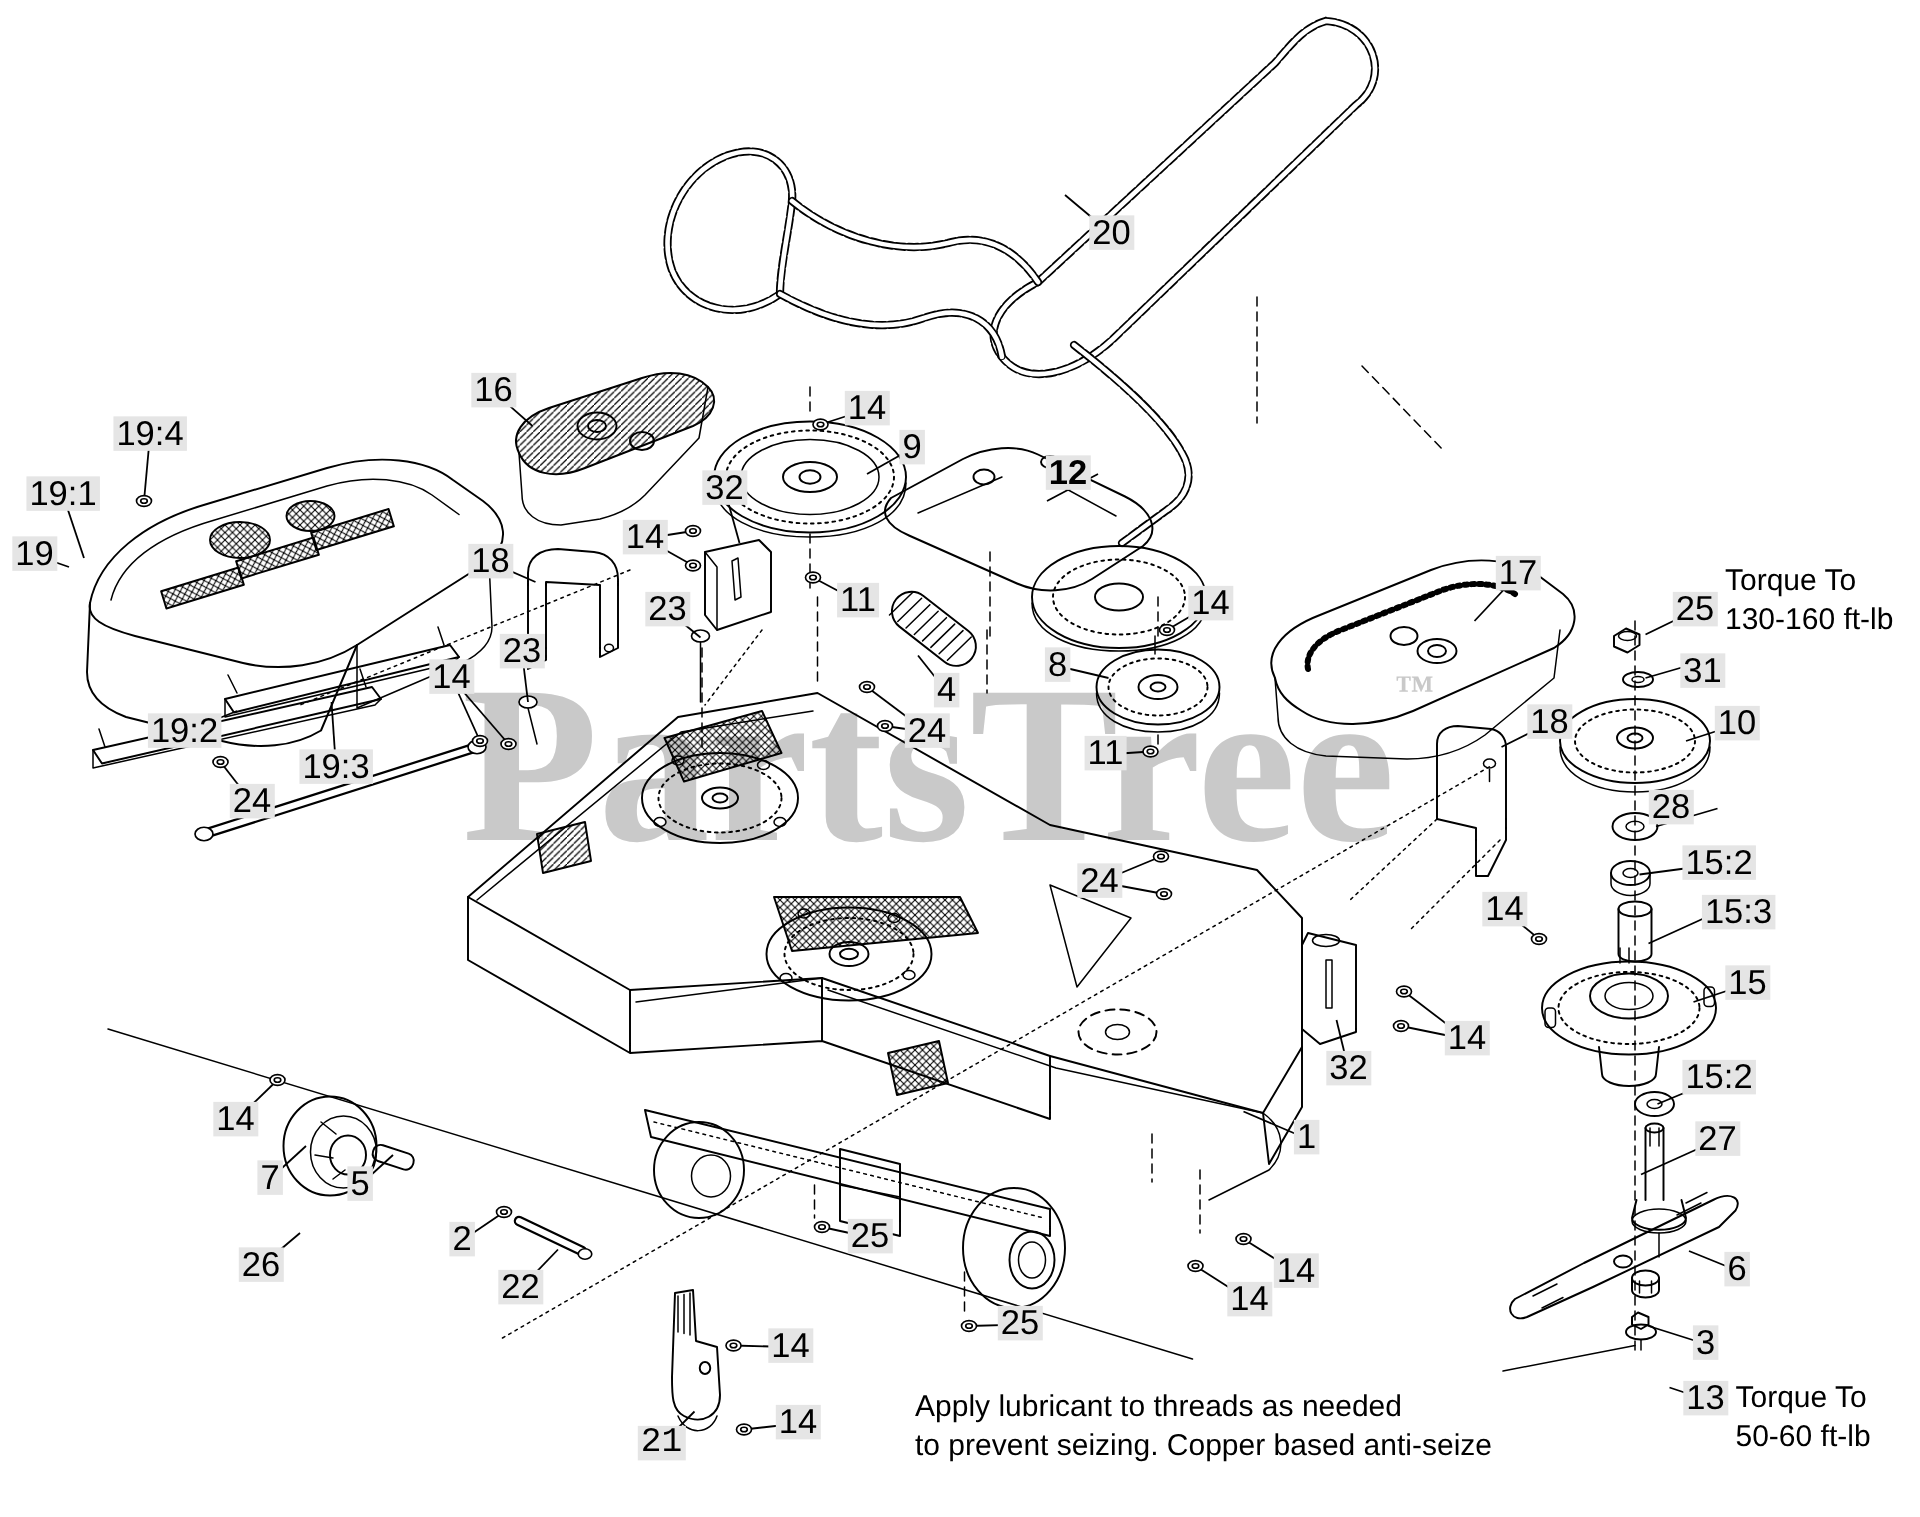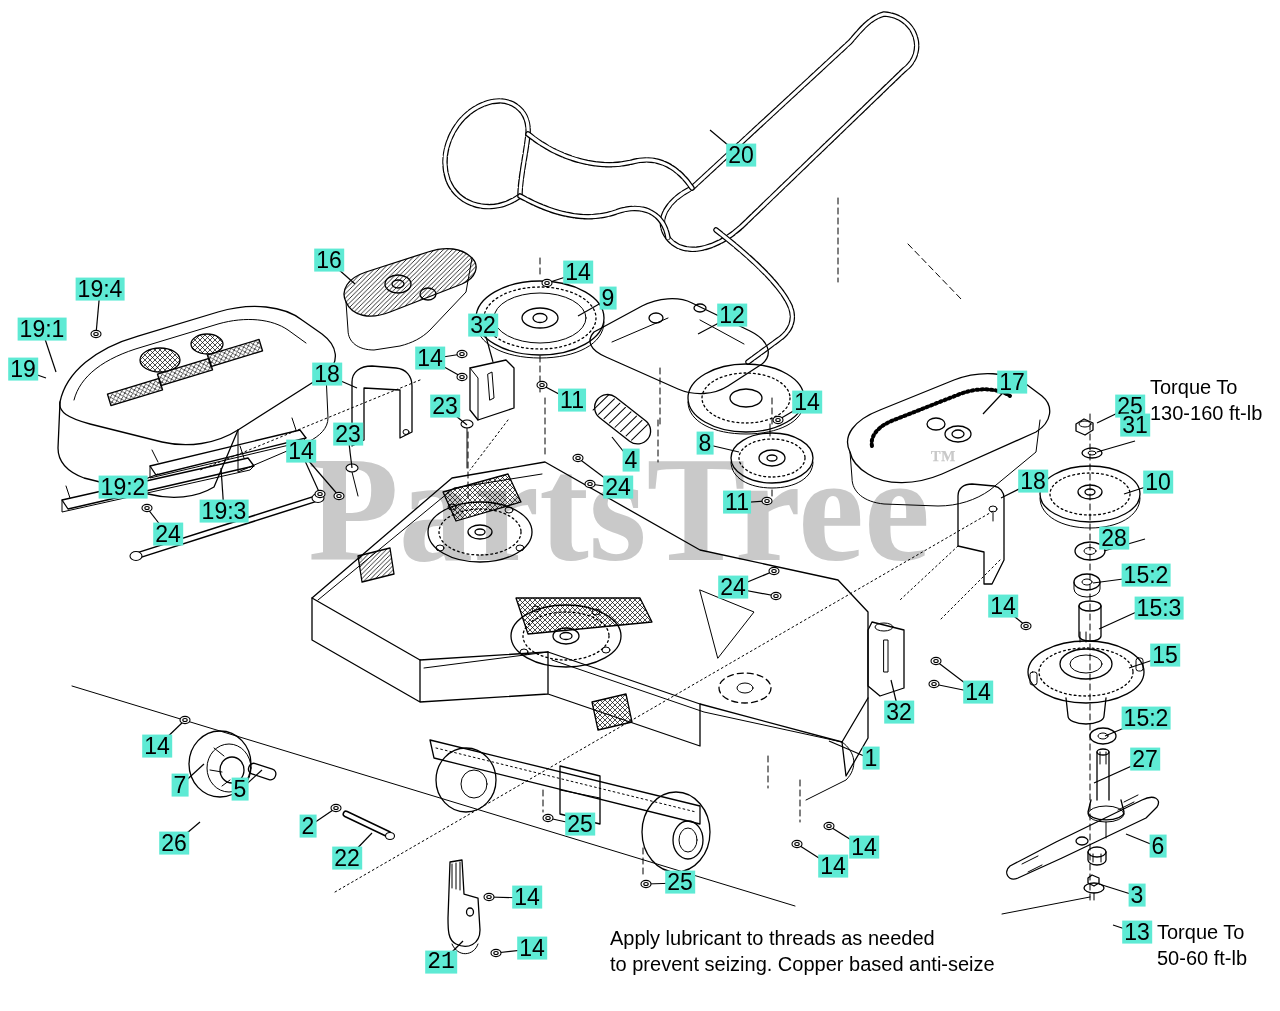--- a/index.html
+++ b/index.html
@@ -14,21 +14,21 @@
   svg .beltb{stroke-width:5.5;stroke-dasharray:6 2.5;}
   svg .beltw{stroke:#fff !important;stroke-width:3.1;stroke-dasharray:none;}
   svg .rodb{stroke-width:7;}
   svg .rodw{stroke:#fff !important;stroke-width:4;stroke-dasharray:none;}
   svg .xhf{fill:url(#xh);}
   svg .dhf{fill:url(#dh);}
   svg .wmt{stroke:none;font-family:"Liberation Serif",serif;font-weight:bold;}
   svg .lead{stroke:#000;stroke-width:1.2;}
   svg .fast{fill:#fff;stroke:#000;stroke-width:1.1;}
   .callout{position:absolute;transform:translate(-50%,-54%);font-size:23px;line-height:1;
-           color:#000;background:#5eead4;padding:0 2px;white-space:nowrap;}
+           color:#000;background:#e5e5e5;padding:0 2px;white-space:nowrap;}
   .note{position:absolute;color:#000;white-space:nowrap;}
   .note div{line-height:25.5px;font-size:20px;}
 </style>
 </head>
 <body>
 
 <div class="stage">
 
   <svg class="layer" id="art" width="1280" height="1011" viewBox="0 0 1280 1011">
     <defs>
@@ -430,40 +430,40 @@
     </svg>
 
   <div class="layer" id="callouts">
       <div class="callout" style="left: 741px; top: 156px;">20</div>
       <div class="callout" style="left: 100px; top: 290px;">19:4</div>
       <div class="callout" style="left: 42px; top: 330px;">19:1</div>
       <div class="callout" style="left: 23px; top: 370px;">19</div>
       <div class="callout" style="left: 329px; top: 261px;">16</div>
       <div class="callout" style="left: 578px; top: 273px;">14</div>
       <div class="callout" style="left: 608px; top: 299px;">9</div>
-      <div class="callout" style="left: 732px; top: 316px;">12</div>
+      <div class="callout" style="left: 712px; top: 316px; font-weight: bold;">12</div>
       <div class="callout" style="left: 483px; top: 326px;">32</div>
       <div class="callout" style="left: 430px; top: 359px;">14</div>
       <div class="callout" style="left: 327px; top: 375px;">18</div>
       <div class="callout" style="left: 445px; top: 407px;">23</div>
       <div class="callout" style="left: 572px; top: 401px;">11</div>
       <div class="callout" style="left: 348px; top: 435px;">23</div>
       <div class="callout" style="left: 301px; top: 452px;">14</div>
       <div class="callout" style="left: 123px; top: 488px;">19:2</div>
       <div class="callout" style="left: 224px; top: 512px;">19:3</div>
       <div class="callout" style="left: 168px; top: 535px;">24</div>
       <div class="callout" style="left: 631px; top: 461px;">4</div>
       <div class="callout" style="left: 807px; top: 403px;">14</div>
       <div class="callout" style="left: 705px; top: 444px;">8</div>
       <div class="callout" style="left: 618px; top: 488px;">24</div>
       <div class="callout" style="left: 737px; top: 503px;">11</div>
       <div class="callout" style="left: 733px; top: 588px;">24</div>
       <div class="callout" style="left: 1012px; top: 383px;">17</div>
       <div class="callout" style="left: 1130px; top: 407px;">25</div>
-      <div class="callout" style="left: 1135px; top: 426px; text-align: center;">31</div>
+      <div class="callout" style="left: 1135px; top: 448px; text-align: center;">31</div>
       <div class="callout" style="left: 1033px; top: 482px;">18</div>
       <div class="callout" style="left: 1158px; top: 483px;">10</div>
       <div class="callout" style="left: 1114px; top: 539px;">28</div>
       <div class="callout" style="left: 1146px; top: 576px;">15:2</div>
       <div class="callout" style="left: 1003px; top: 607px;">14</div>
       <div class="callout" style="left: 1143px; top: 609px; margin-left: 16px;">15:3</div>
       <div class="callout" style="left: 1165px; top: 656px;">15</div>
       <div class="callout" style="left: 978px; top: 693px;">14</div>
       <div class="callout" style="left: 899px; top: 713px;">32</div>
       <div class="callout" style="left: 1146px; top: 719px;">15:2</div>

